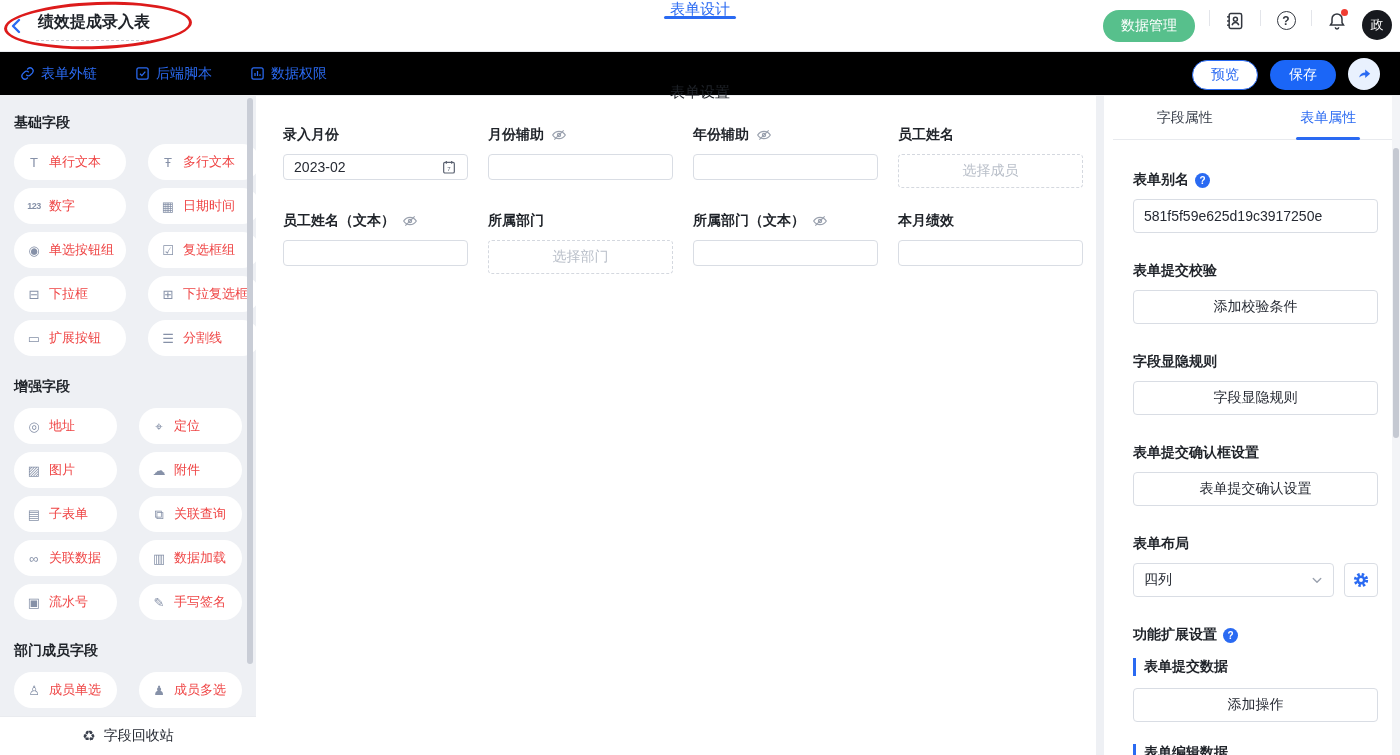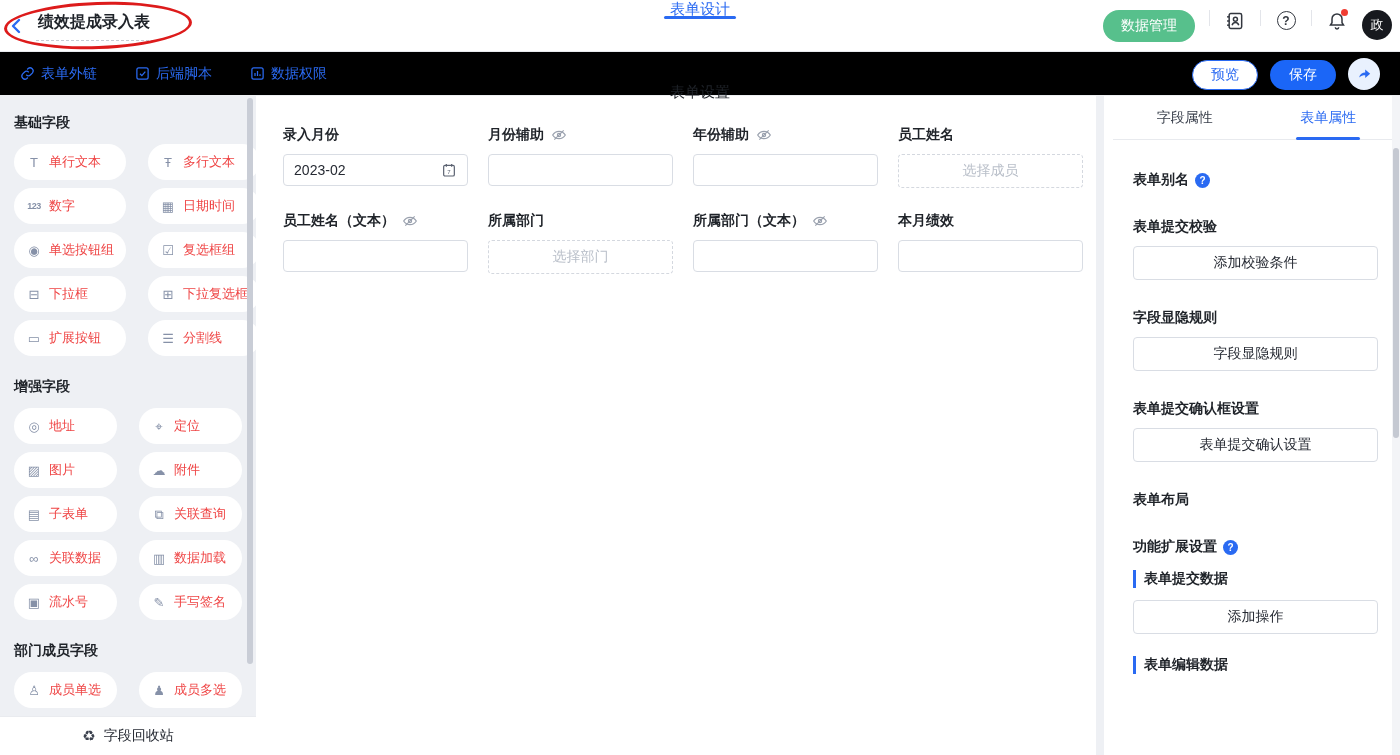--- a/index.html
+++ b/index.html
@@ -47,21 +47,21 @@
   .sb-scroll { position:absolute; right:3px; top:2px; width:6px; height:566px; background:#c9cdd6; border-radius:3px; }
   .recycle-bar { position:absolute; left:0; right:0; bottom:0; height:38px; background:#fff; display:flex; align-items:center; justify-content:center; gap:8px; font-size:14px; color:#262a33; cursor:pointer; box-shadow:0 -1px 0 #e9ebef; }
   .recycle-icon { font-size:15px; color:#3b414d; }
 
   
   .canvas { flex:1; background:#fff; padding:30px 13px 0 27px; }
   .canvas-grid { display:grid; grid-template-columns:repeat(4,185px); column-gap:20px; row-gap:24px; }
   .field-label-row { display:flex; align-items:center; gap:7px; margin-bottom:10px; }
   .field-label { font-size:14px; font-weight:700; color:#1f2329; }
   .eye-icon { display:flex; }
-  .f-input { height:32px; border:1px solid #d9dde4; border-radius:4px; background:#fff; display:flex; align-items:center; padding:0 10px; font-size:14px; color:#262a33; }
+  .f-input { height:26px; border:1px solid #d9dde4; border-radius:4px; background:#fff; display:flex; align-items:center; padding:0 10px; font-size:14px; color:#262a33; }
   .f-input .spacer { flex:1; }
   .f-picker { height:34px; border:1px dashed #d4d8df; border-radius:4px; display:flex; align-items:center; justify-content:center; font-size:14px; color:#b9bfc9; cursor:pointer; }
 
   
   .panel-gap { width:8px; background:#eef0f4; }
   .panel { width:292px; background:#fff; position:relative;margin-left:9px; }
   .panel-tabs { height:44px; display:flex; border-bottom:1px solid #e8eaee; }
   .p-tab { flex:1; display:flex; align-items:center; justify-content:center; font-size:14px; color:#3b414d; cursor:pointer; position:relative; }
   .p-tab.active { color:#2a6af2; }
   .p-tab.active::after { content:""; position:absolute; bottom:-1px; left:50%; transform:translateX(-50%); width:64px; height:3px; background:#2a6af2; border-radius:2px; }
@@ -381,20 +381,21 @@
       <div class="p-tab">字段属性</div>
       <div class="p-tab active">表单属性</div>
     </div>
     <div class="panel-content">
 
       <div class="p-section">
         <div class="p-heading">
           <span>表单别名</span>
           <span class="help-badge">?</span>
         </div>
+        <div class="p-input">581f5f59e625d19c3917250e</div>
       </div>
 
       <div class="p-section">
         <div class="p-heading">
             <span>表单提交校验</span>
           </div>
         <button class="p-btn">添加校验条件</button>
       </div>
 
       <div class="p-section">
@@ -408,20 +409,36 @@
         <div class="p-heading">
             <span>表单提交确认框设置</span>
           </div>
         <button class="p-btn">表单提交确认设置</button>
       </div>
 
       <div class="p-section">
         <div class="p-heading">
             <span>表单布局</span>
           </div>
+        <div class="layout-row">
+          <div class="p-select">
+            <span>四列</span>
+            <span class="spacer"></span>
+            <svg width="12" height="12" viewBox="0 0 16 16">
+                <polyline points="3,6 8,11 13,6" fill="none" stroke="#9aa1ae" stroke-width="1.8" stroke-linecap="round" stroke-linejoin="round"></polyline>
+              </svg>
+          </div>
+          <button class="gear-btn">
+            <svg width="18" height="18" viewBox="0 0 24 24">
+              <circle cx="12" cy="12" r="7.5" fill="none" stroke="#2a6af2" stroke-width="4" stroke-dasharray="3.2 2.7"></circle>
+              <circle cx="12" cy="12" r="6" fill="#2a6af2"></circle>
+                <circle cx="12" cy="12" r="2.6" fill="#fff"></circle>
+            </svg>
+          </button>
+        </div>
       </div>
 
       <div class="p-section">
         <div class="p-heading" style="margin-bottom:14px;">
           <span>功能扩展设置</span>
           <span class="help-badge">?</span>
         </div>
         <div class="ext-group">
           <div class="sub-heading">表单提交数据</div>
           <button class="p-btn">添加操作</button>

